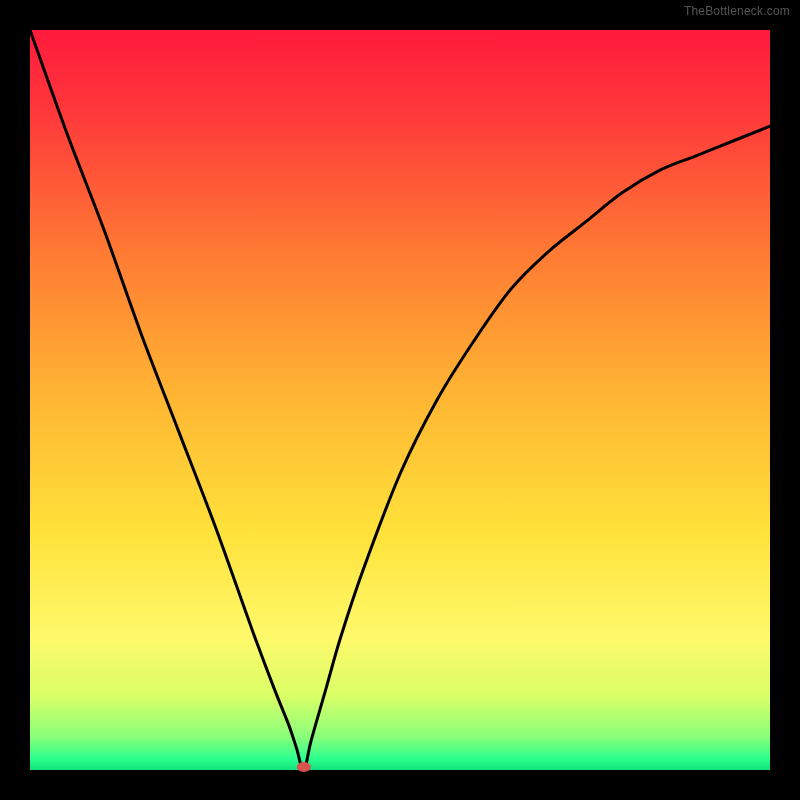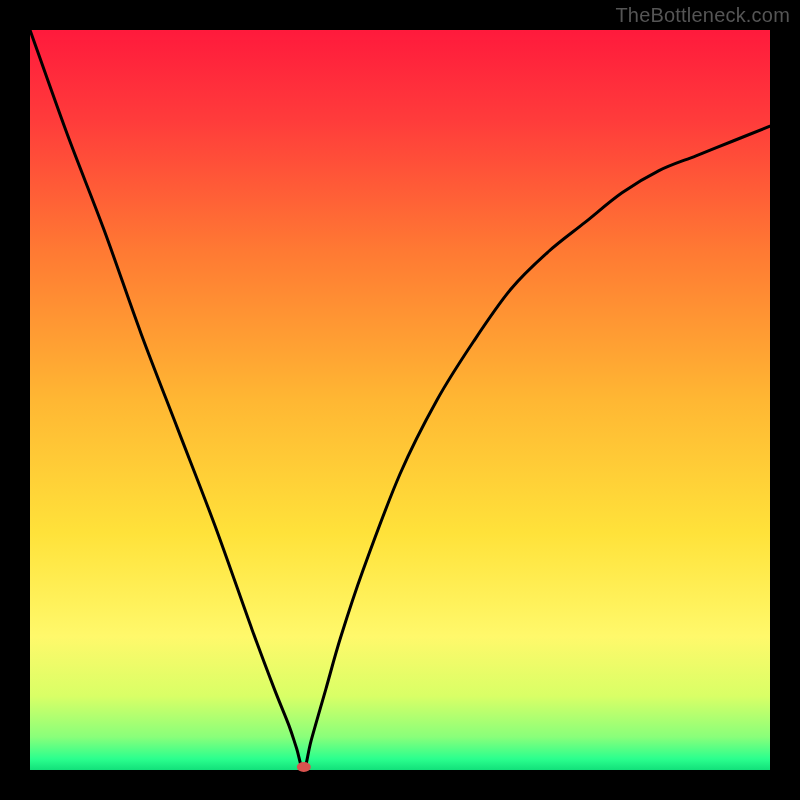--- a/index.html
+++ b/index.html
@@ -15,21 +15,21 @@
     position: relative;
     width: 800px;
     height: 800px;
     background: #000;
   }
   .watermark {
     position: absolute;
     top: 4px;
     right: 10px;
     color: #555;
-    font-size: 20px;
+    font-size: 12px;
     font-weight: 500;
     letter-spacing: 0.2px;
     z-index: 5;
   }
   svg.plot {
     position: absolute;
     top: 0;
     left: 0;
   }
 </style>

